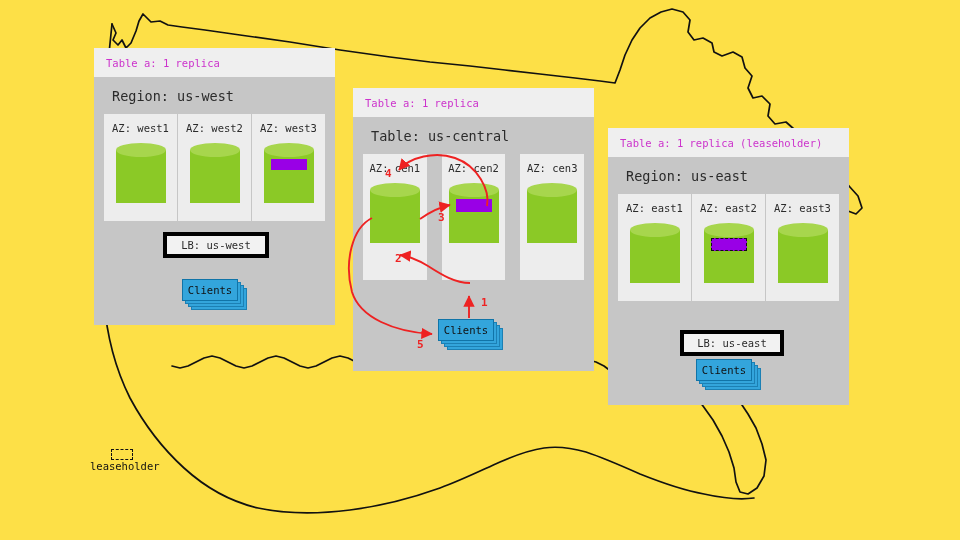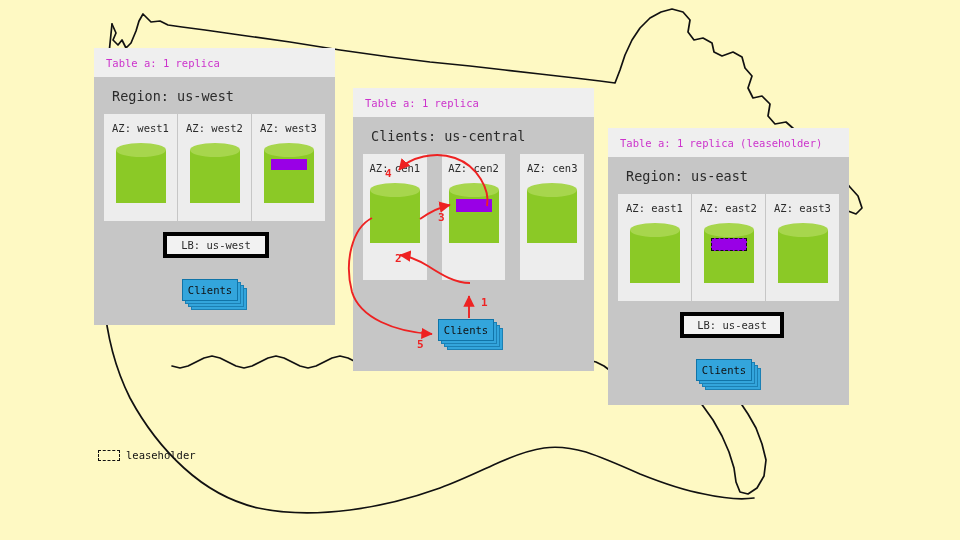--- a/index.html
+++ b/index.html
@@ -5,21 +5,21 @@
   html, body {
     margin: 0; padding: 0;
     width: 960px; height: 540px;
     background: #ffffff;
     overflow: hidden;
     font-family: "DejaVu Sans Mono", "Liberation Mono", monospace;
   }
   #canvas {
     position: relative;
     width: 960px; height: 540px;
-    background: #fef9c3;
+    background: #fde047;
   }
   #usmap {
     position: absolute; left: 0; top: 0;
     width: 960px; height: 540px;
     pointer-events: none;
   }
 
   
   .region {
     position: absolute;
@@ -245,21 +245,21 @@
     <div class="clients" style="left:88px; top:231px; width:68px; height:33px;">
       <div class="card" style="left:9px;top:9px;width:56px;height:22px;"></div>
       <div class="card" style="left:6px;top:6px;width:56px;height:22px;"></div>
       <div class="card" style="left:3px;top:3px;width:56px;height:22px;"></div>
       <div class="front" style="width:56px;height:22px;">Clients</div>
     </div>
   </div>
 
   <div class="region" style="left:353px; top:88px; width:241px; height:283px;">
     <div class="region-title">Table a: 1 replica</div>
-    <div class="region-name">Clients: us-central</div>
+    <div class="region-name">Table: us-central</div>
     <div class="az-row" style="height:126px;gap:14px;">
       <div class="az">
         <div class="az-label">AZ: cen1</div>
         <div class="cyl" style="width:50px;height:67px;">
           <div class="cyl-bot" style="top:46px;"></div>
           <div class="cyl-body" style="height:53px;"></div>
           <div class="cyl-top"></div>
         </div>
       </div>
       <div class="az">
@@ -312,21 +312,21 @@
       </div>
       <div class="az">
         <div class="az-label">AZ: east3</div>
         <div class="cyl" style="width:50px;height:67px;">
           <div class="cyl-bot" style="top:46px;"></div>
           <div class="cyl-body" style="height:53px;"></div>
           <div class="cyl-top"></div>
         </div>
       </div>
     </div>
-    <div class="lb" style="left:72px; top:184px; width:104px; height:26px;">LB: us-east</div>
+    <div class="lb" style="left:72px; top:202px; width:104px; height:26px;">LB: us-east</div>
     <div class="clients" style="left:88px; top:231px; width:68px; height:33px;">
       <div class="card" style="left:9px;top:9px;width:56px;height:22px;"></div>
       <div class="card" style="left:6px;top:6px;width:56px;height:22px;"></div>
       <div class="card" style="left:3px;top:3px;width:56px;height:22px;"></div>
       <div class="front" style="width:56px;height:22px;">Clients</div>
     </div>
   </div>
 
   <svg id="arrows" viewBox="0 0 960 540" xmlns="http://www.w3.org/2000/svg">
     <defs>
@@ -344,18 +344,18 @@
     <path fill="none" stroke="#ee2222" stroke-width="1.9" marker-end="url(#ah)" d="M487,206 C490,190 478,166 455,158 C435,151 410,157 399,170"></path>
 
     <path fill="none" stroke="#ee2222" stroke-width="1.9" marker-end="url(#ah)" d="M372,218 C352,228 344,262 352,292 C360,318 395,332 432,334"></path>
   </svg>
   <div class="arrow-num" style="left:481px; top:296px;">1</div>
   <div class="arrow-num" style="left:395px; top:252px;">2</div>
   <div class="arrow-num" style="left:438px; top:211px;">3</div>
   <div class="arrow-num" style="left:385px; top:167px;">4</div>
   <div class="arrow-num" style="left:417px; top:338px;">5</div>
 
-  <div class="legend" style="left:98px; top:449px;">
+  <div class="legend" style="left:84px; top:449px;flex-direction:column;">
     <span class="legend-swatch"></span>
     <span class="legend-label">leaseholder</span>
   </div>
 
 </div>
 
 </body></html>

